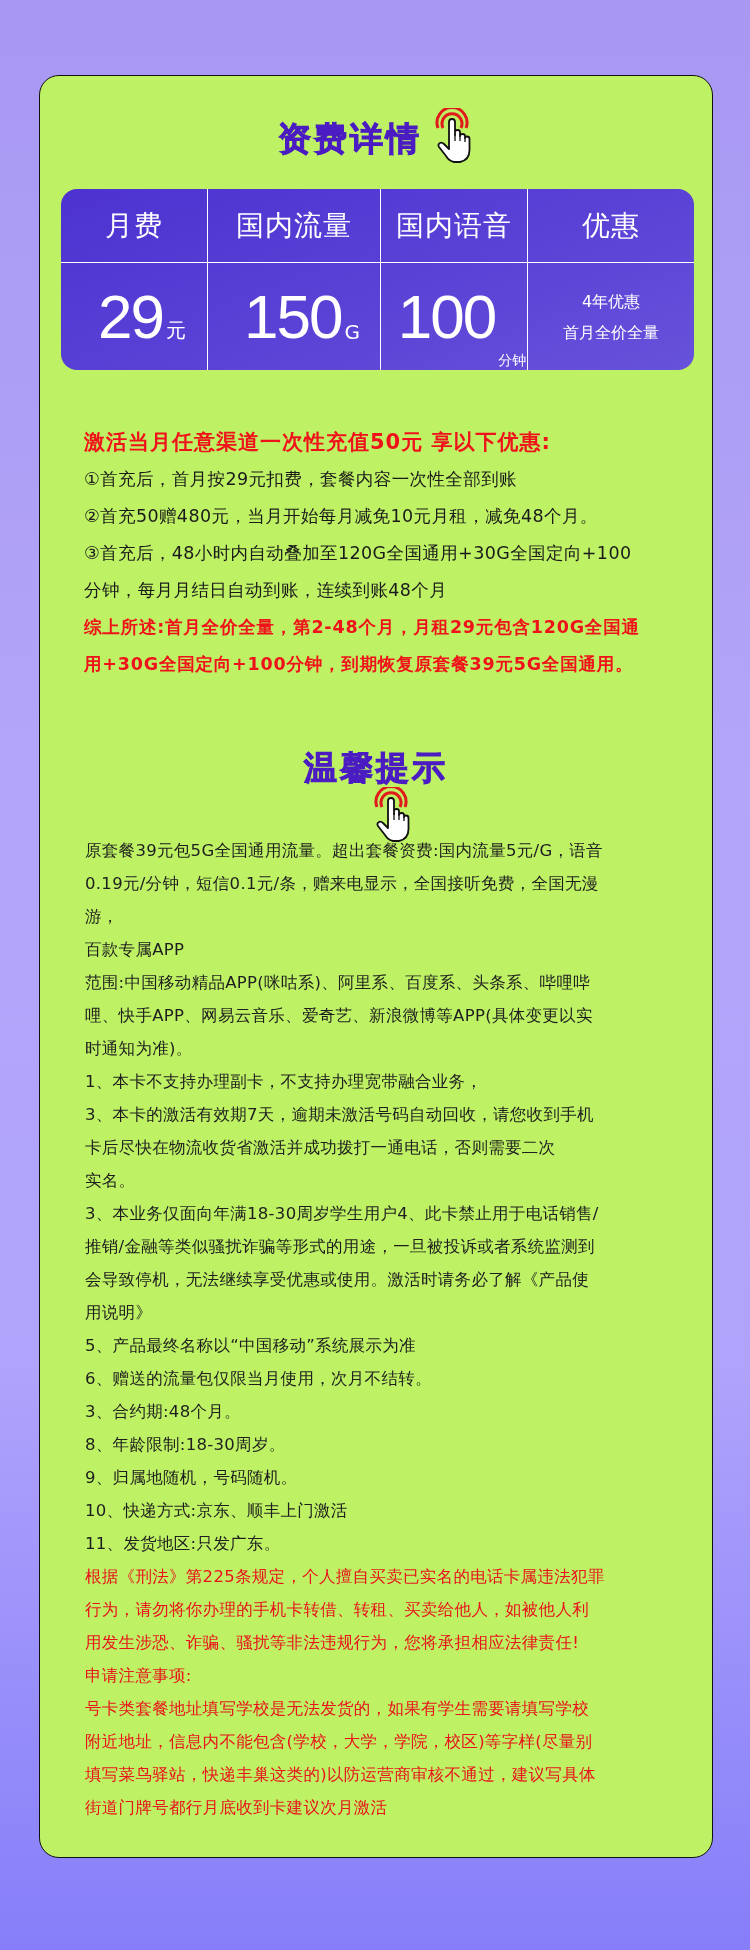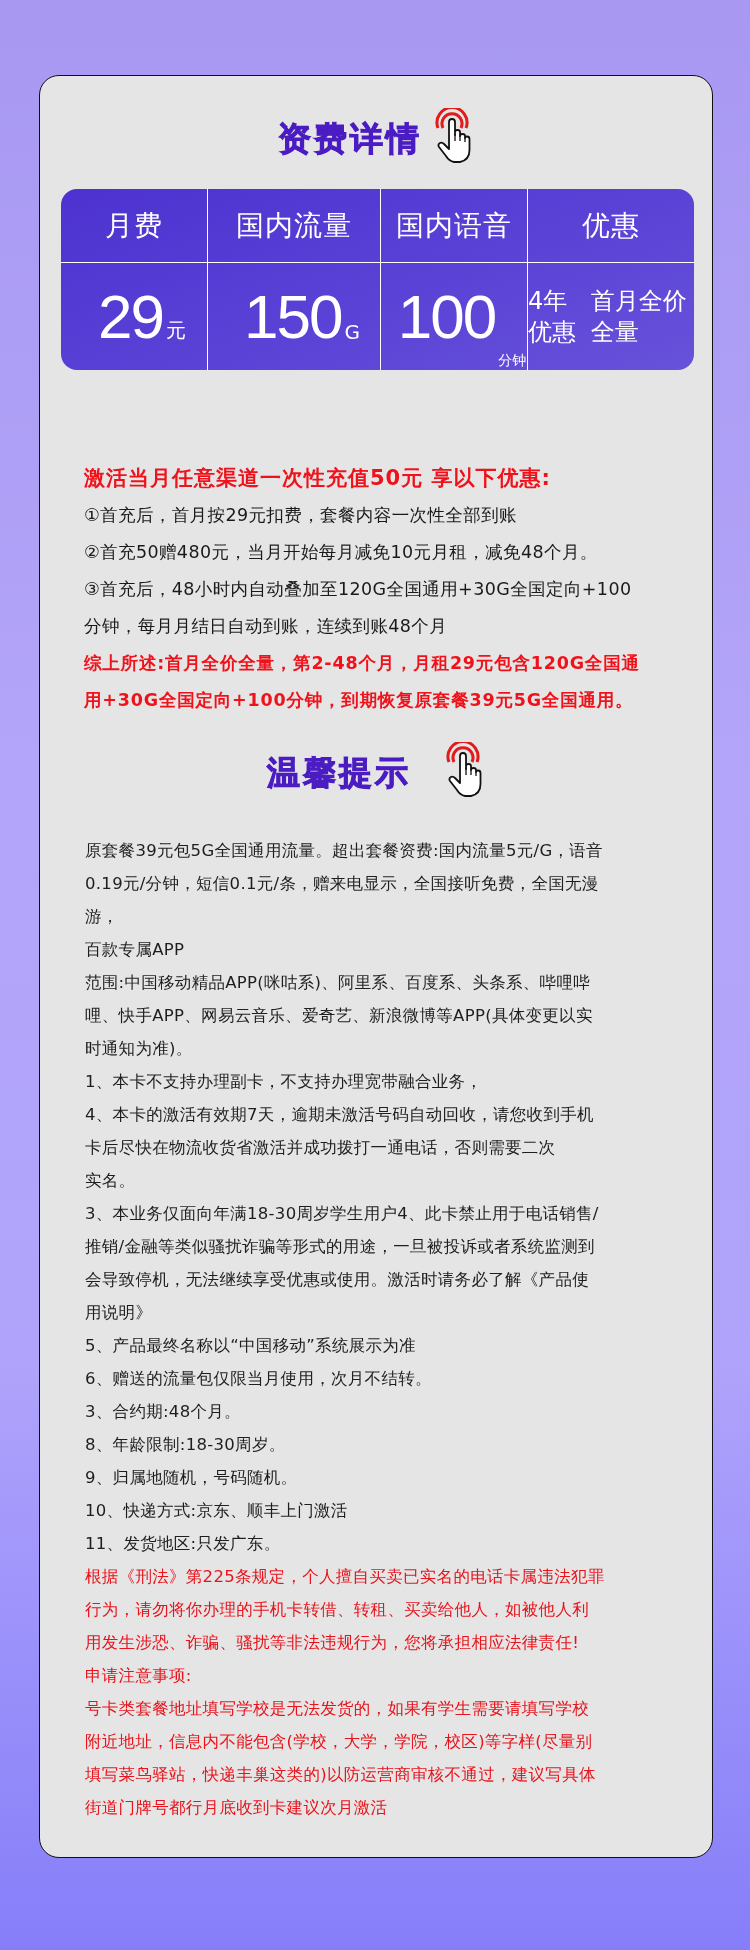--- a/index.html
+++ b/index.html
@@ -6,41 +6,41 @@
     html, body { width: 750px; height: 1950px; overflow: hidden; }
     body {
       background: linear-gradient(180deg, #A898F2 0%, #B3A5F9 40%, #AFA3FB 70%, #867EF9 100%);
       font-family: "DejaVu Sans", "Liberation Sans", sans-serif;
       position: relative;
     }
     .card {
       position: absolute;
       left: 39px; top: 75px;
       width: 674px; height: 1783px;
-      background: #e5e5e5;
+      background: #bef264;
       border: 1.5px solid #111;
       border-radius: 20px;
     }
     .section-title {
       position: absolute;
       left: 0; right: 0;
       display: flex; justify-content: center; align-items: center;
     }
     .section-title .title-text {
       font-family: "DejaVu Sans", sans-serif;
       font-weight: bold;
       font-size: 33px;
       color: #4A1CC2;
       letter-spacing: 3px;
       -webkit-text-stroke: 1px #4A1CC2;
     }
     .hand-icon { display: inline-block; width: 42px; height: 58px; }
     .title-1 { top: 36px; }
     .title-1 .hand-icon { margin-left: 10px; margin-top: -4px; }
-    .title-2 { top: 670px; }
+    .title-2 { top: 670px; flex-direction: column; }
     .title-2 .hand-icon { margin-left: 32px; margin-top: -4px; }
 
     .price-table {
       position: absolute;
       left: 21px; top: 113px;
       width: 633px; height: 181px;
       border-radius: 16px;
       overflow: hidden;
       background: linear-gradient(160deg, #4D32D0 0%, #5A42D6 55%, #6752DA 100%);
       color: #fff;
@@ -56,27 +56,27 @@
     .price-table .cell:last-child { border-right: none; }
     .c1 { width: 147px; }
     .c2 { width: 173px; }
     .c3 { width: 147px; }
     .c4 { width: 166px; }
     .head .cell { font-size: 28px; letter-spacing: 1px; }
     .big-num { font-family: "Liberation Sans", sans-serif; font-size: 62px; line-height: 1; letter-spacing: -2px; margin-left: 16px; }
     .unit { font-size: 20px; align-self: flex-end; margin-bottom: 26px; margin-left: 3px; }
     .unit-sm { font-size: 14px; align-self: flex-end; margin-left: 3px; }
     .promo-text {
-      flex-direction: row; font-size: 24px; line-height: 31px; text-align: left;
+      flex-direction: column; font-size: 16px; line-height: 31px; text-align: left;
       letter-spacing: 0px;
     }
 
     .offer {
       position: absolute;
-      left: 44px; top: 348px; width: 600px; margin-top: 36px;
+      left: 44px; top: 348px; width: 600px;
     }
     .offer .ln { height: 37px; line-height: 37px; font-size: 17.5px; color: #1a1a1a; white-space: nowrap; letter-spacing: 0.4px; }
     .offer .red-head { color: #F0121A; font-weight: bold; font-size: 21px; letter-spacing: 1px; }
     .offer .red-bold { color: #F0121A; font-weight: bold; font-size: 17.5px; letter-spacing: 0.8px; }
 
     .tips {
       position: absolute;
       left: 45px; top: 758px; width: 600px;
     }
     .tips .ln { height: 33px; line-height: 33px; font-size: 16.5px; color: #1e1e1e; white-space: nowrap; letter-spacing: 0.3px; }
@@ -150,21 +150,21 @@
 
   <div class="tips">
     <div class="ln">原套餐39元包5G全国通用流量。超出套餐资费:国内流量5元/G，语音</div>
     <div class="ln">0.19元/分钟，短信0.1元/条，赠来电显示，全国接听免费，全国无漫</div>
     <div class="ln">游，</div>
     <div class="ln">百款专属APP</div>
     <div class="ln">范围:中国移动精品APP(咪咕系)、阿里系、百度系、头条系、哔哩哔</div>
     <div class="ln">哩、快手APP、网易云音乐、爱奇艺、新浪微博等APP(具体变更以实</div>
     <div class="ln">时通知为准)。</div>
     <div class="ln">1、本卡不支持办理副卡，不支持办理宽带融合业务，</div>
-    <div class="ln">4、本卡的激活有效期7天，逾期未激活号码自动回收，请您收到手机</div>
+    <div class="ln">3、本卡的激活有效期7天，逾期未激活号码自动回收，请您收到手机</div>
     <div class="ln">卡后尽快在物流收货省激活并成功拨打一通电话，否则需要二次</div>
     <div class="ln">实名。</div>
     <div class="ln">3、本业务仅面向年满18-30周岁学生用户4、此卡禁止用于电话销售/</div>
     <div class="ln">推销/金融等类似骚扰诈骗等形式的用途，一旦被投诉或者系统监测到</div>
     <div class="ln">会导致停机，无法继续享受优惠或使用。激活时请务必了解《产品使</div>
     <div class="ln">用说明》</div>
     <div class="ln">5、产品最终名称以“中国移动”系统展示为准</div>
     <div class="ln">6、赠送的流量包仅限当月使用，次月不结转。</div>
     <div class="ln">3、合约期:48个月。</div>
     <div class="ln">8、年龄限制:18-30周岁。</div>

